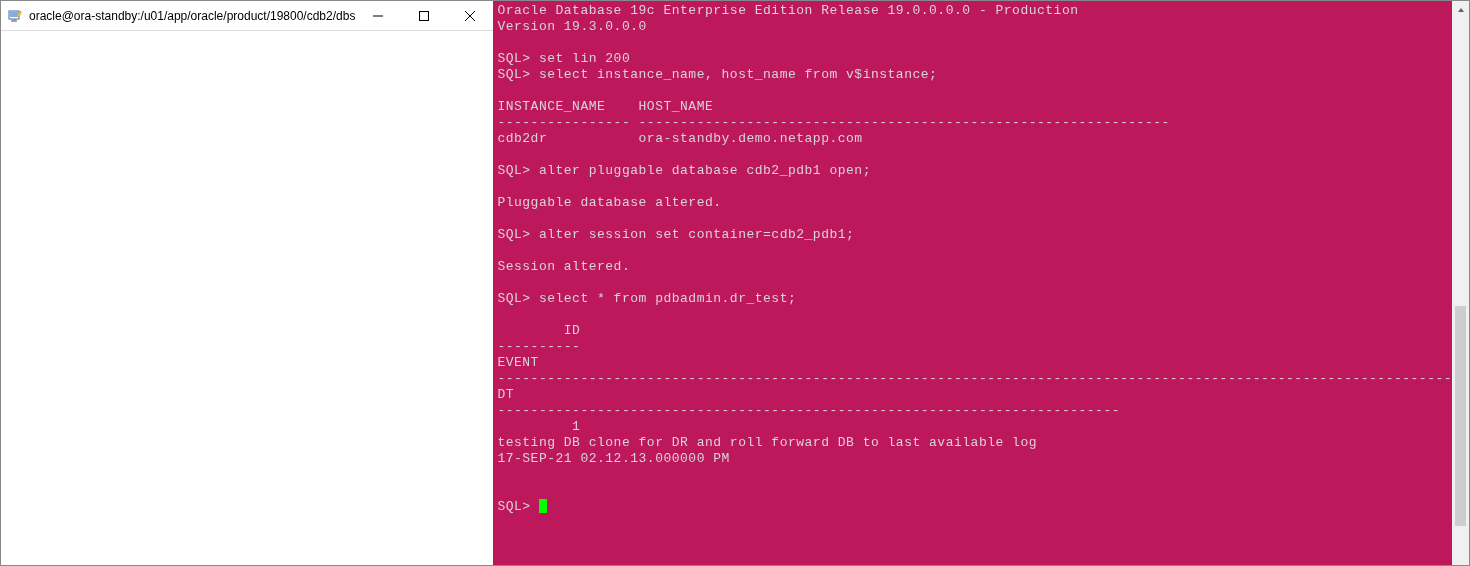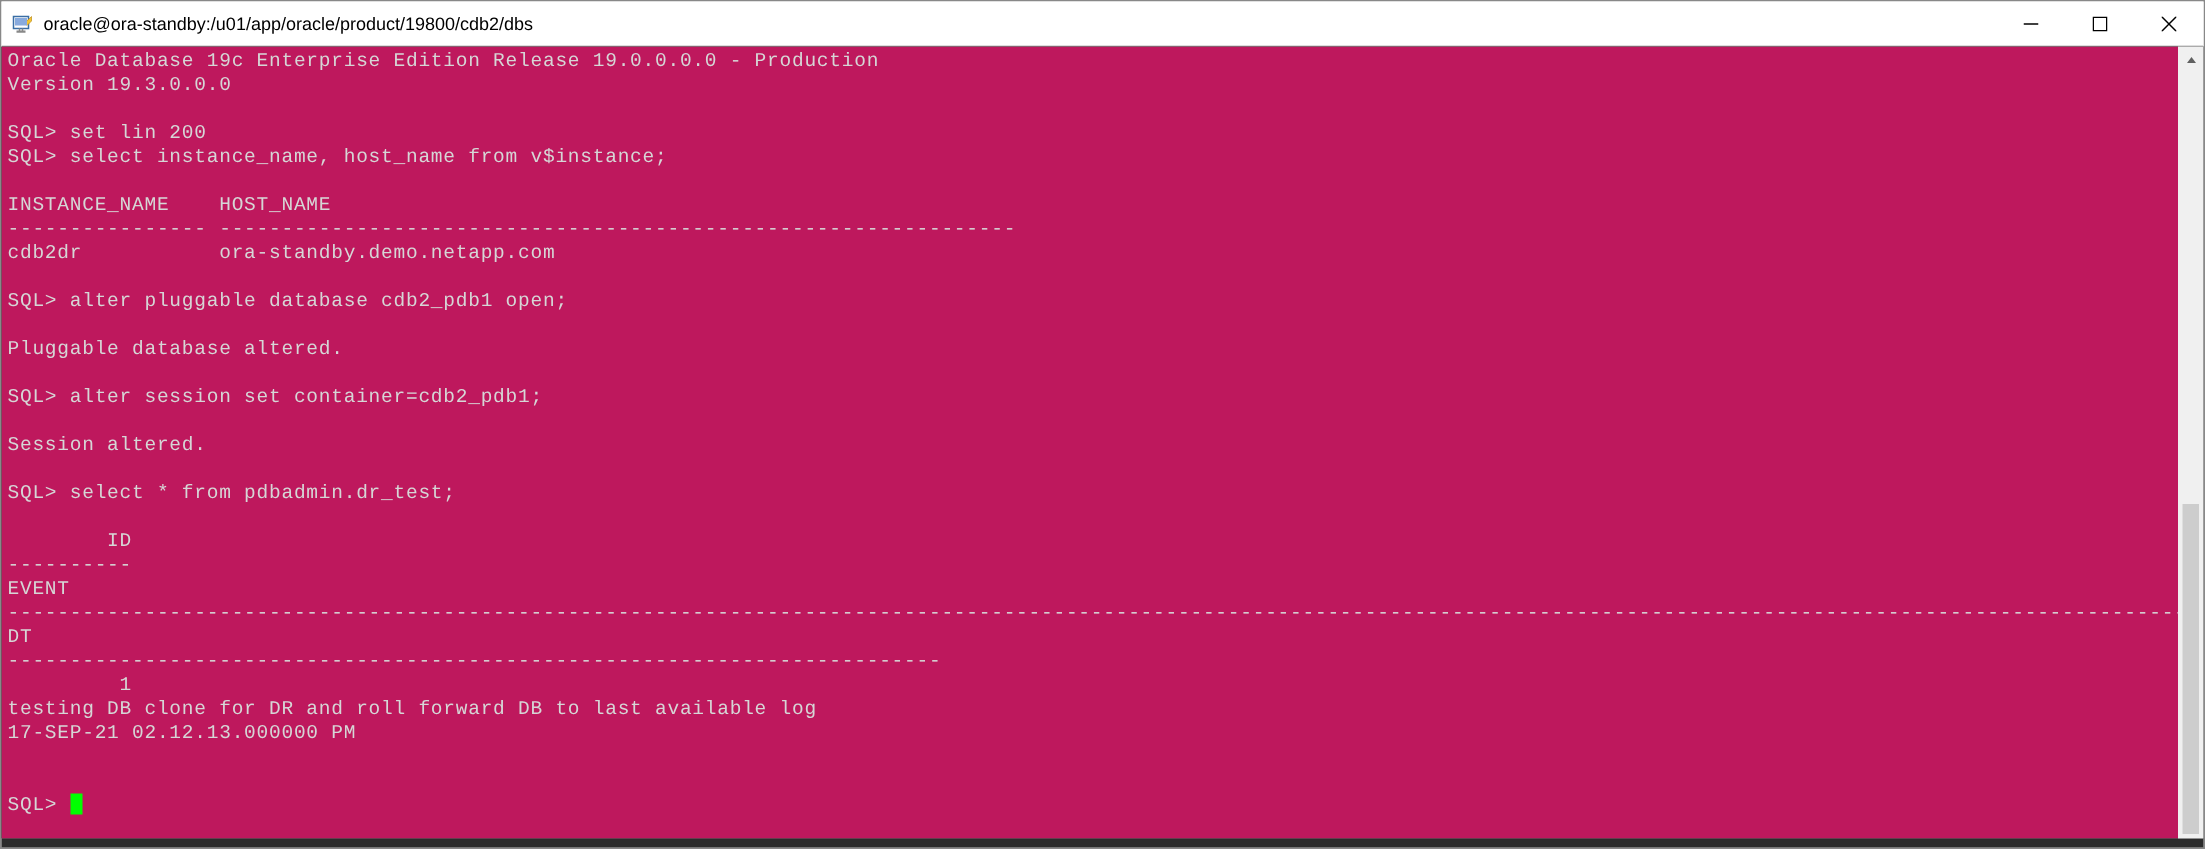--- a/index.html
+++ b/index.html
@@ -13,21 +13,20 @@
       width: 1470px;
       height: 566px;
       overflow: hidden;
     }
     .window {
       width: 100%;
       height: 100%;
       background: #ffffff;
       border: 1px solid #888;
       display: flex;
-      flex-direction: column;
     }
     .titlebar {
       height: 30px;
       background: #ffffff;
       display: flex;
       align-items: center;
       border-bottom: 1px solid #ddd;
       user-select: none;
     }
     .titlebar-icon {

